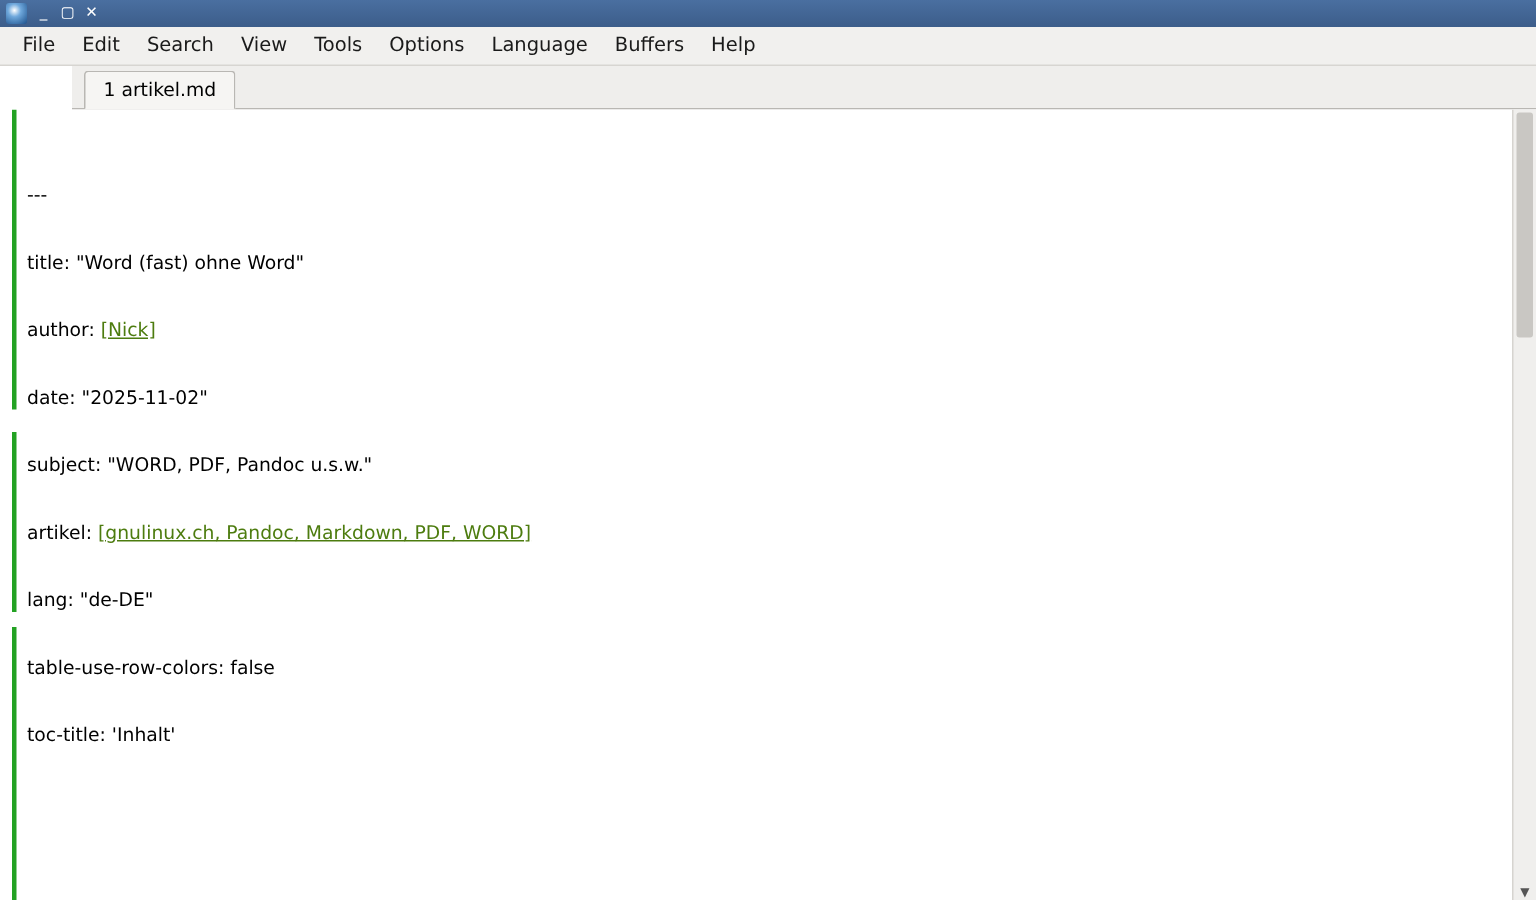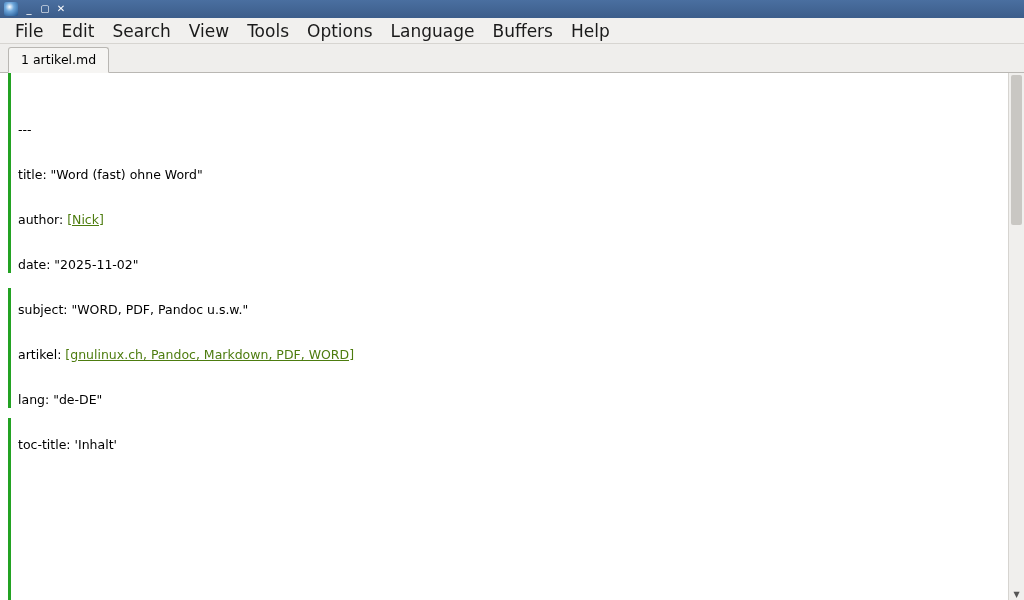--- a/index.html
+++ b/index.html
@@ -58,36 +58,37 @@
   }
 
   
   .menubar {
     height: 25px;
     background: #f1f0ee;
     border-bottom: 1px solid #d7d5d1;
     display: flex;
     align-items: center;
     padding-left: 6px;
-    font-size: 17px;
+    font-size: 13px;
     color: #1a1a1a;
   }
   .menu-item {
     padding: 3px 9px;
     white-space: nowrap;
   }
 
   
   .tabbar {
     height: 28px;
     background: #efeeec;
     border-bottom: 1px solid #b9b7b3;
     display: flex;
     align-items: flex-end;
     padding-left: 8px;
+    margin-left: 48px;
   }
   .tab {
     background: #f6f5f3;
     border: 1px solid #b9b7b3;
     border-bottom: 1px solid #f6f5f3;
     padding: 4px 12px 5px 12px;
     font-size: 12.5px;
     border-top-left-radius: 3px;
     border-top-right-radius: 3px;
     position: relative;
@@ -200,20 +201,21 @@
 
   <div class="code-area">
 
     <div class="ln">---</div>
     <div class="ln">title: "Word (fast) ohne Word"</div>
     <div class="ln"><span>author: </span><span class="link">[Nick]</span></div>
     <div class="ln">date: "2025-11-02"</div>
     <div class="ln">subject: "WORD, PDF, Pandoc u.s.w."</div>
     <div class="ln"><span>artikel: </span><span class="link">[gnulinux.ch, Pandoc, Markdown, PDF, WORD]</span></div>
     <div class="ln">lang: "de-DE"</div>
+    <div class="ln">table-use-row-colors: false</div>
     <div class="ln">toc-title: 'Inhalt'</div>
     
     
 
     
     
 
     
 
     

